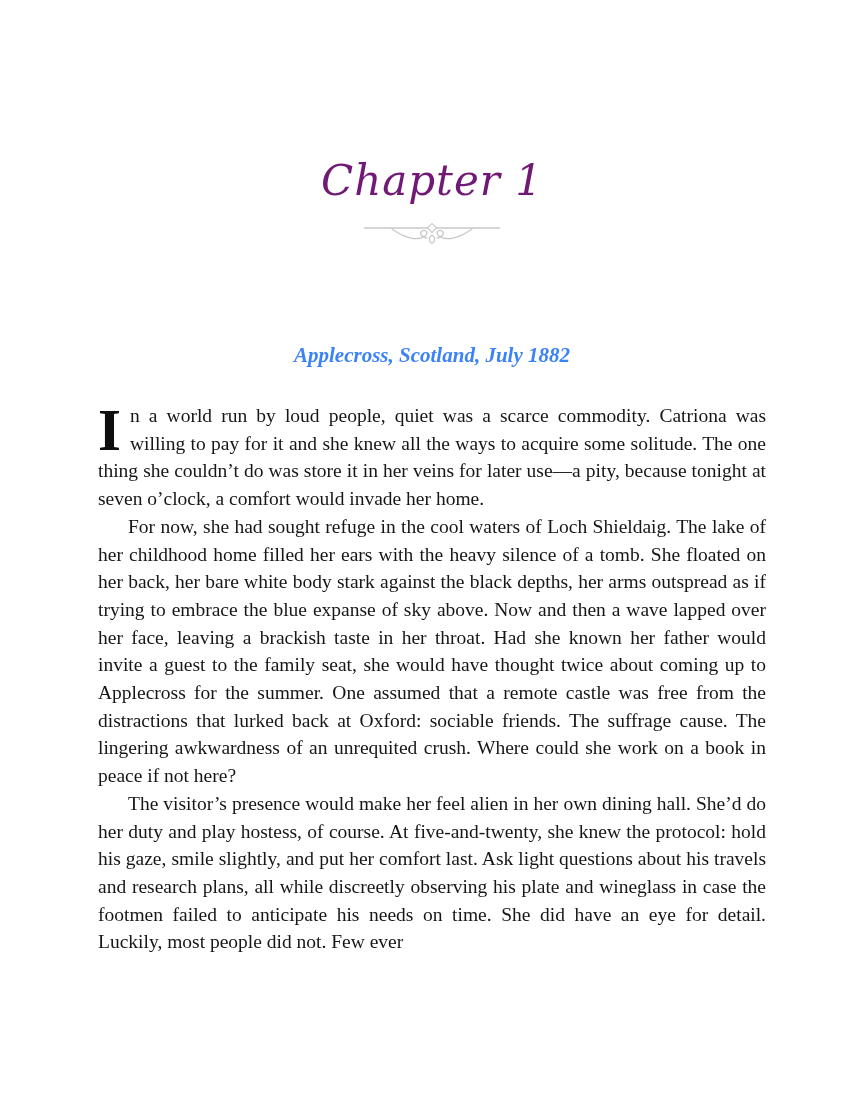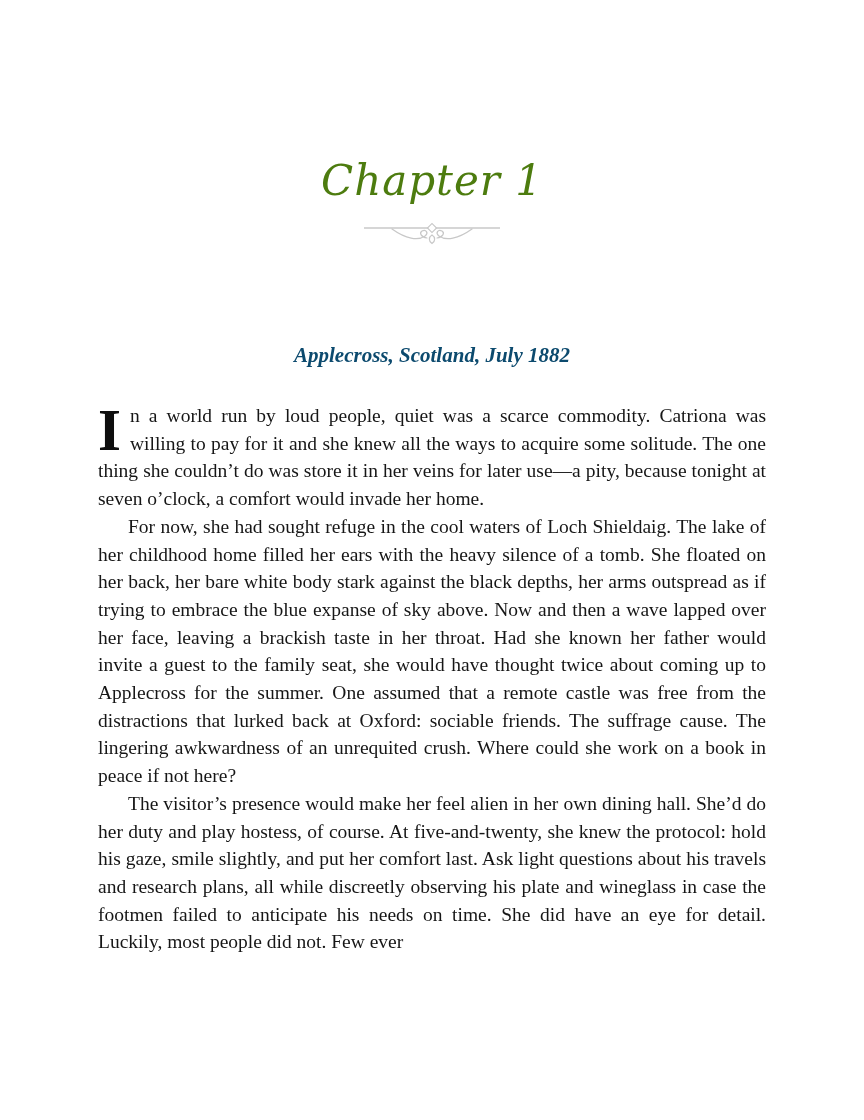--- a/index.html
+++ b/index.html
@@ -20,21 +20,21 @@
 
   .chapter-title {
     margin-top: 156px;
     text-align: center;
     font-family: "DejaVu Serif", serif;
     font-style: italic;
     font-weight: 500;
     font-size: 42px;
     line-height: 50px;
     letter-spacing: 1px;
-    color: #4d7c0f;
+    color: #701a75;
   }
 
   .ornament {
     margin-top: 16px;
     text-align: center;
     height: 24px;
     line-height: 0;
   }
 
   .ornament svg {
@@ -43,21 +43,21 @@
   }
 
   .scene-heading {
     margin-top: 96px;
     text-align: center;
     font-family: "Liberation Serif", serif;
     font-style: italic;
     font-weight: 700;
     font-size: 21px;
     line-height: 26px;
-    color: #0c4a6e;
+    color: #3b82f6;
   }
 
   .body-text {
     width: 668px;
     margin: 34px auto 0 auto;
     font-family: "Liberation Serif", serif;
     font-size: 19.5px;
     line-height: 27.7px;
     text-align: justify;
     color: #161616;

